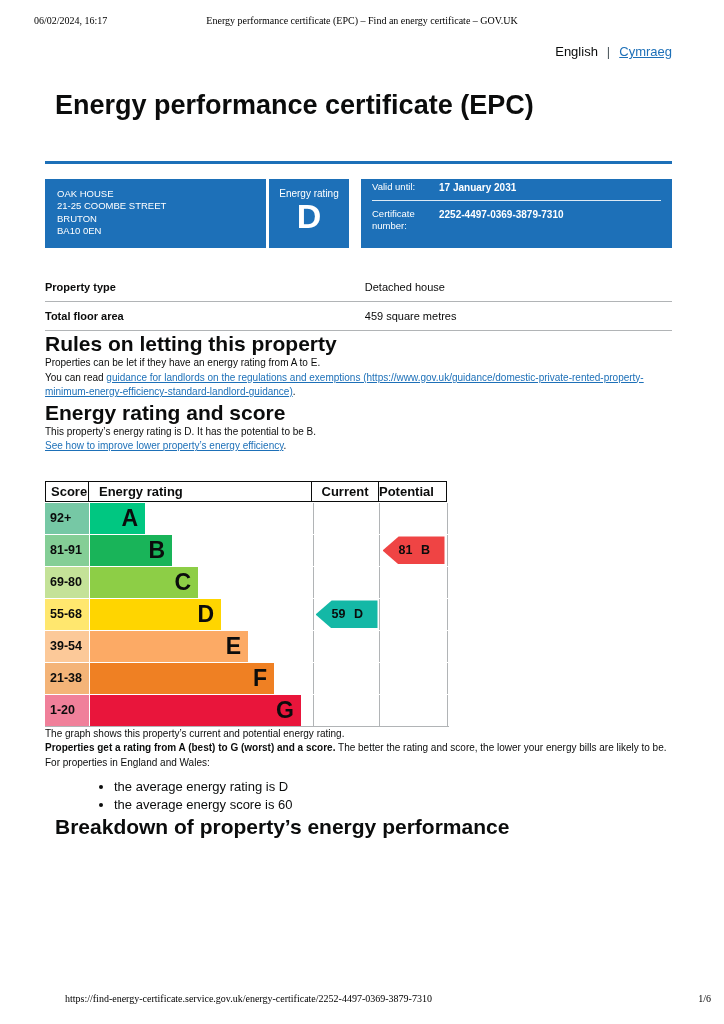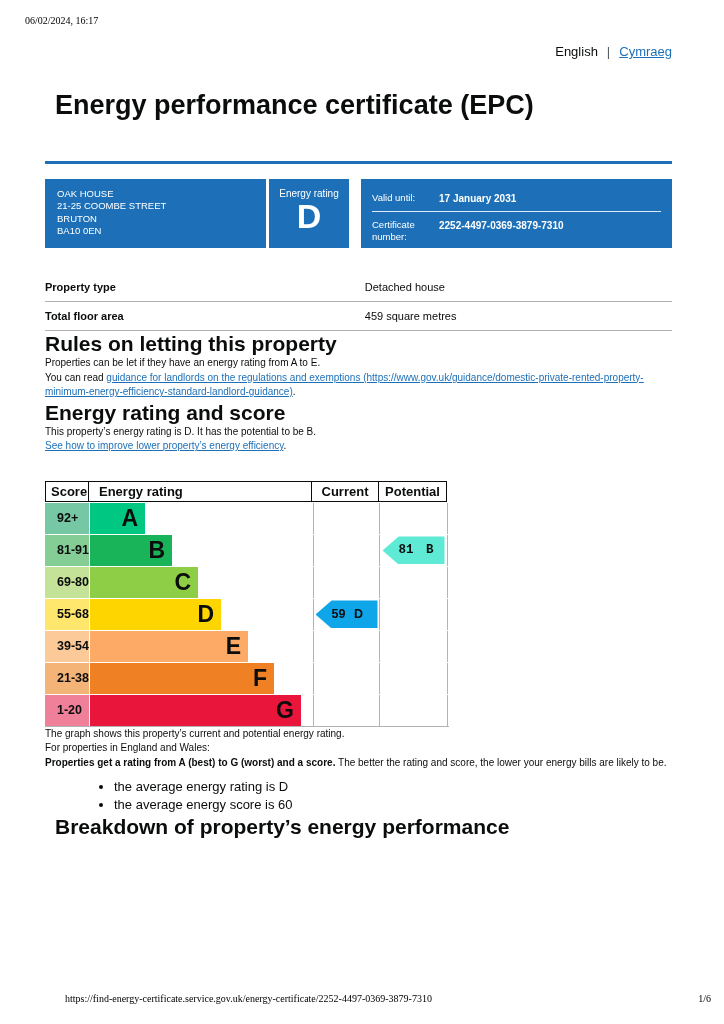--- a/index.html
+++ b/index.html
@@ -2,21 +2,21 @@
 <html><head>
 <meta charset="utf-8">
 <style>
   html,body{margin:0;padding:0;}
   body{width:724px;height:1024px;position:relative;background:#fff;color:#0b0c0c;
        font-family:"Liberation Sans","DejaVu Sans",sans-serif;overflow:hidden;}
 
   
   .print-header{position:absolute;top:15px;left:21px;right:21px;height:14px;
     font-family:"Liberation Serif","DejaVu Serif",serif;font-size:10px;color:#000;}
-  .ph-date{position:absolute;left:4px;top:0;text-align:center;}
+  .ph-date{position:absolute;left:13px;top:0;text-align:center;}
   .ph-title{position:absolute;left:0;right:0;text-align:center;top:0;}
   .print-footer{position:absolute;top:993px;left:21px;right:13px;
     font-family:"Liberation Serif","DejaVu Serif",serif;font-size:10px;color:#000;
     display:flex;justify-content:space-between;padding-left:44px;}
 
   .content{position:absolute;left:45px;top:0;width:627px;}
 
   .lang-row{margin-top:44px;display:flex;justify-content:flex-end;align-items:center;
     font-size:13px;gap:9px;}
   .lang-sep{color:#505a5f;}
@@ -26,21 +26,21 @@
   .blue-rule{height:3px;background:#1d70b8;margin-top:40px;}
 
   
   .summary-box{display:flex;margin-top:15px;height:69px;color:#fff;}
   .box-left{width:221px;background:#1d70b8;padding:9px 12px;box-sizing:border-box;
     font-size:9.5px;line-height:1.3;}
   .box-mid{width:80px;margin-left:3px;background:#1d70b8;text-align:center;
     padding-top:9px;box-sizing:border-box;}
   .box-mid .mid-label{font-size:10px;}
   .box-mid .mid-big{font-size:34px;font-weight:bold;line-height:1.05;}
-  .box-right{flex:1;margin-left:12px;background:#1d70b8;padding:12px 11px;box-sizing:border-box;
+  .box-right{flex:1;margin-left:12px;background:#1d70b8;padding:1px 11px;box-sizing:border-box;
     font-size:9.5px;}
   .box-row{display:flex;padding:1px 0 5px;}
   .box-label{width:67px;line-height:1.25;}
   .box-value{font-weight:bold;font-size:10px;padding-top:1px;}
   .box-divider{height:1px;background:rgba(255,255,255,.85);margin:2px 0 6px;}
 
   
   .facts{margin-top:25px;font-size:11px;}
   .fact-row{display:flex;border-bottom:1px solid #b1b4b6;padding:8px 0 8px;}
   .fact-label{width:51%;font-weight:bold;}
@@ -54,43 +54,44 @@
   .mt-p4{margin-top:17px;} .mt-p5{margin-top:33px;} .mt-p6{margin-top:13px;} .mt-p7{margin-top:17px;}
 
   
   .epc-chart{margin-top:27px;width:404px;}
   .chart-head{display:flex;font-weight:bold;font-size:13px;}
   .head-cell{border:1px solid #0b0c0c;box-sizing:border-box;height:21px;line-height:19px;}
   .head-cell + .head-cell{margin-left:-1px;}
   .h-score{width:44px;padding-left:5px;}
   .h-rating{width:224px;padding-left:10px;}
   .h-current{width:68px;text-align:center;}
-  .h-potential{width:69px;text-align:center;}
+  .h-potential{width:69px;}
   .chart-body{border-bottom:1px solid #b1b4b6;}
   .band-row{display:flex;height:31px;margin-top:1px;}
   .score-cell{width:44px;margin-right:1px;font-weight:bold;font-size:12.5px;
-    display:flex;align-items:center;padding-left:12px;box-sizing:border-box;}
+    display:flex;align-items:center;padding-left:5px;box-sizing:border-box;}
   .bar-area{width:223px;}
   .band-bar{height:100%;display:flex;align-items:center;justify-content:flex-end;
     padding-right:7px;box-sizing:border-box;font-weight:bold;font-size:23px;}
   .cur-cell{width:67px;border-left:1px solid #b1b4b6;border-right:1px solid #b1b4b6;
     box-sizing:border-box;display:flex;align-items:center;justify-content:center;}
   .pot-cell{width:68px;border-right:1px solid #b1b4b6;box-sizing:border-box;
     display:flex;align-items:center;justify-content:center;}
   .rating-arrow{height:28px;width:62px;display:flex;align-items:center;
     clip-path:polygon(26% 0,100% 0,100% 100%,26% 100%,0 50%);
     font-weight:bold;font-size:12.5px;padding-left:16px;box-sizing:border-box;word-spacing:5px;}
 
   ul.avg-list{margin:9px 0 0 0;padding-left:29px;font-size:13px;line-height:1.18;}
   ul.avg-list li{margin-bottom:2px;margin-left:40px;}
 </style>
 </head>
 <body>
 
 <div class="print-header">
+  <span class="ph-title">Energy performance certificate (EPC) – Find an energy certificate – GOV.UK</span>
   <span class="ph-date">06/02/2024, 16:17</span>
 </div>
 
 <div class="content">
 
   <div class="lang-row">
     <span>English</span>
     <span class="lang-sep">|</span>
     <a class="govuk-link">Cymraeg</a>
   </div>
@@ -158,38 +159,38 @@
           <div class="cur-cell"></div>
           <div class="pot-cell"></div>
         </div>
         <div class="band-row">
           <div class="score-cell" style="background: rgb(132, 206, 150);">81-91</div>
           <div class="bar-area">
             <div class="band-bar" style="width: 82px; background: rgb(25, 180, 89);">B</div>
           </div>
           <div class="cur-cell"></div>
           <div class="pot-cell">
-            <div class="rating-arrow" style="background: #5eead4; font-family: Liberation Mono, monospace;">81 B</div>
+            <div class="rating-arrow" style="background: #ef4444;">81 B</div>
           </div>
         </div>
         <div class="band-row">
           <div class="score-cell" style="background: rgb(196, 226, 152);">69-80</div>
           <div class="bar-area">
             <div class="band-bar" style="width: 108px; background: rgb(141, 206, 70);">C</div>
           </div>
           <div class="cur-cell"></div>
           <div class="pot-cell"></div>
         </div>
         <div class="band-row">
           <div class="score-cell" style="background: rgb(255, 231, 110);">55-68</div>
           <div class="bar-area">
             <div class="band-bar" style="width: 131px; background: rgb(255, 213, 0);">D</div>
           </div>
           <div class="cur-cell">
-            <div class="rating-arrow" style="background: #0ea5e9;">59 D</div>
+            <div class="rating-arrow" style="background: #14b8a6;">59 D</div>
           </div>
           <div class="pot-cell"></div>
         </div>
         <div class="band-row">
           <div class="score-cell" style="background: rgb(252, 201, 153);">39-54</div>
           <div class="bar-area">
             <div class="band-bar" style="width: 158px; background: rgb(252, 170, 101);">E</div>
           </div>
           <div class="cur-cell"></div>
           <div class="pot-cell"></div>
@@ -207,22 +208,22 @@
           <div class="bar-area">
             <div class="band-bar" style="width: 211px; background: rgb(233, 21, 59);">G</div>
           </div>
           <div class="cur-cell"></div>
           <div class="pot-cell"></div>
         </div>
       </div>
   </div>
 
   <p class="body-text mt-p5">The graph shows this property’s current and potential energy rating.</p>
+  <p class="body-text mt-p6"><b>Properties get a rating from A (best) to G (worst) and a score.</b><span> The better the rating and score, the lower your energy bills are likely to be.</span></p>
   <p class="body-text mt-p7">For properties in England and Wales:</p>
-  <p class="body-text mt-p6"><b>Properties get a rating from A (best) to G (worst) and a score.</b><span> The better the rating and score, the lower your energy bills are likely to be.</span></p>
   <ul class="avg-list">
     <li>the average energy rating is D</li>
     <li>the average energy score is 60</li>
   </ul>
 
   <h2 class="section-heading mt-breakdown">Breakdown of property’s energy performance</h2>
 
 </div>
 
 <div class="print-footer">

